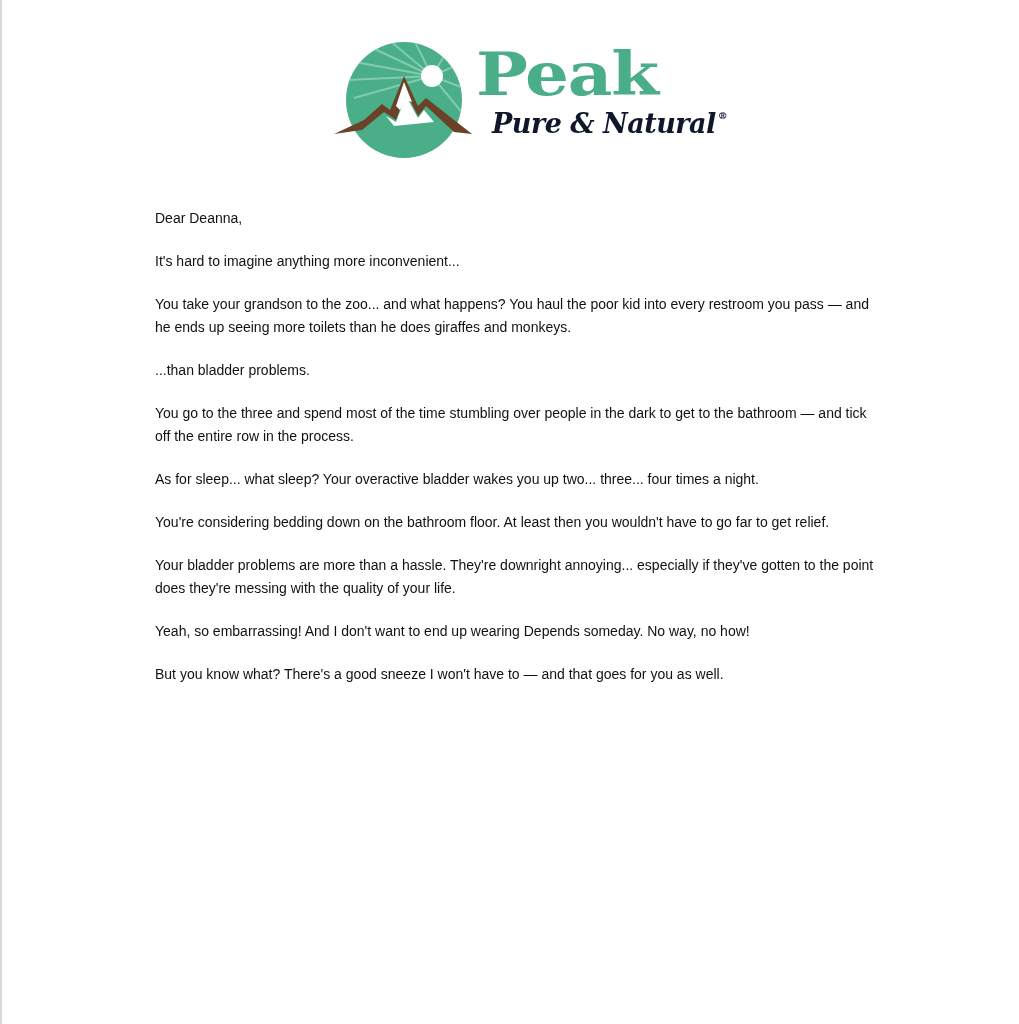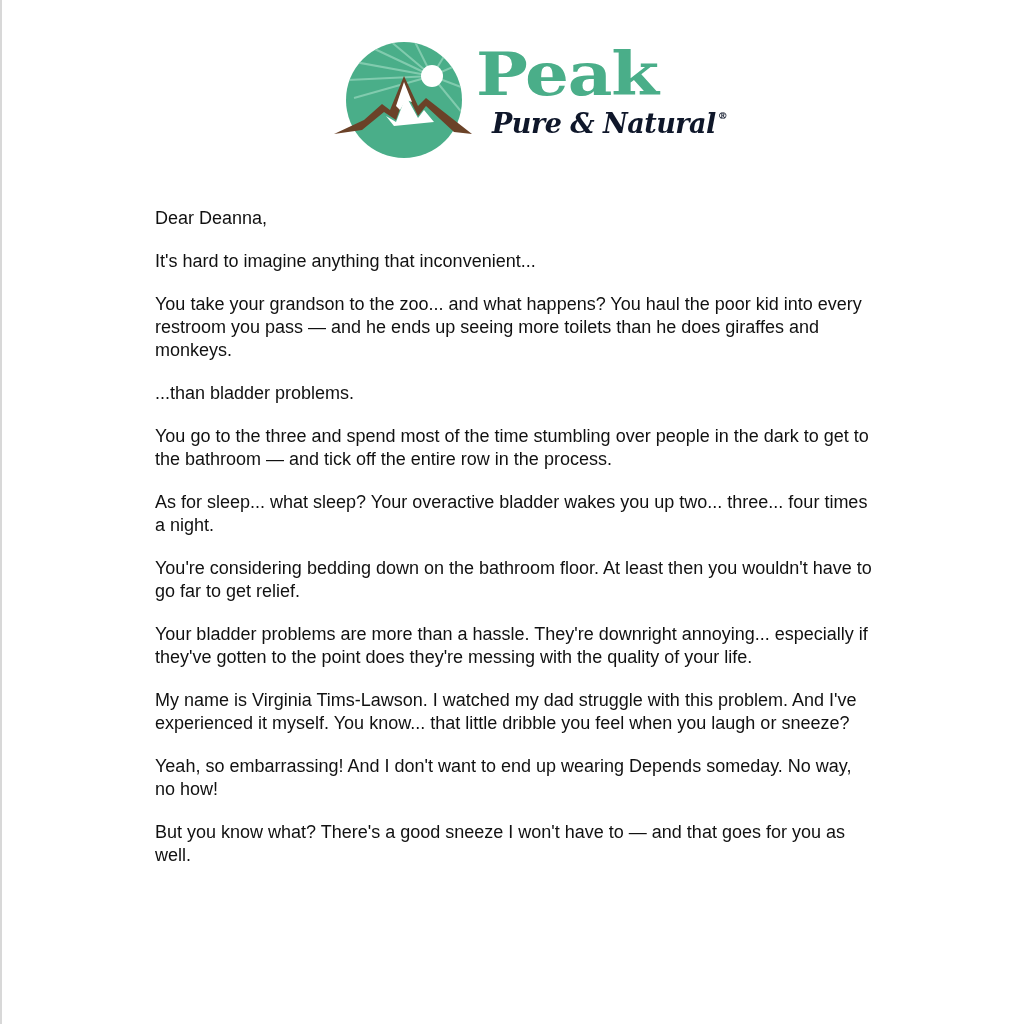--- a/index.html
+++ b/index.html
@@ -21,21 +21,21 @@
   .brand-tag {
     position: absolute; left: 142px; top: 70px;
     font-family: "DejaVu Serif", serif; font-weight: bold; font-style: italic;
     font-size: 27px; color: #0f172a; line-height: 1; white-space: nowrap;
     letter-spacing: -0.5px;
     margin-left: 16px;
   }
   .brand-tag sup { font-size: 10px; vertical-align: 14px; margin-left: 2px; }
   .letter {
     position: absolute; left: 153px; top: 207px; width: 720px;
-    font-size: 18px; line-height: 23px;
+    font-size: 14px; line-height: 23px;
   }
   .letter p { margin: 0 0 20px 0; }
 </style>
 </head>
 <body>
 
 <div class="logo">
   <svg width="140" height="120" viewBox="0 0 140 120">
     <defs>
       <clipPath id="circ">
@@ -59,23 +59,22 @@
     <path d="M0 94 L30 80 L48 64 L56 70 L70 36 L84 66 L92 58 L138 94 L120 92 L92 66 L84 76 L72 52 L62 80 L50 72 L28 90 Z" fill="#6b4228"></path>
     <path d="M70 42 L78 62 L72 60 L66 70 L62 66 Z" fill="#ffffff"></path>
     <path d="M52 76 L62 82 L72 56 L84 78 L90 70 L100 82 L80 84 L60 86 Z" fill="#ffffff"></path>
   </svg>
   <div class="brand-name">Peak</div>
   <div class="brand-tag"><span>Pure &amp; Natural</span><sup>®</sup></div>
 </div>
 
 <div class="letter">
   <p>Dear Deanna,</p>
-  <p>It's hard to imagine anything that inconvenient...</p>
+  <p>It's hard to imagine anything more inconvenient...</p>
   <p>You take your grandson to the zoo... and what happens? You haul the poor kid into every restroom you pass — and he ends up seeing more toilets than he does giraffes and monkeys.</p>
   <p>...than bladder problems.</p>
   <p>You go to the three and spend most of the time stumbling over people in the dark to get to the bathroom — and tick off the entire row in the process.</p>
   <p>As for sleep... what sleep? Your overactive bladder wakes you up two... three... four times a night.</p>
   <p>You're considering bedding down on the bathroom floor. At least then you wouldn't have to go far to get relief.</p>
   <p>Your bladder problems are more than a hassle. They're downright annoying... especially if they've gotten to the point does they're messing with the quality of your life.</p>
-  <p>My name is Virginia Tims-Lawson. I watched my dad struggle with this problem. And I've experienced it myself. You know... that little dribble you feel when you laugh or sneeze?</p>
   <p>Yeah, so embarrassing! And I don't want to end up wearing Depends someday. No way, no how!</p>
   <p>But you know what? There's a good sneeze I won't have to — and that goes for you as well.</p>
 </div>
 
 </body></html>

